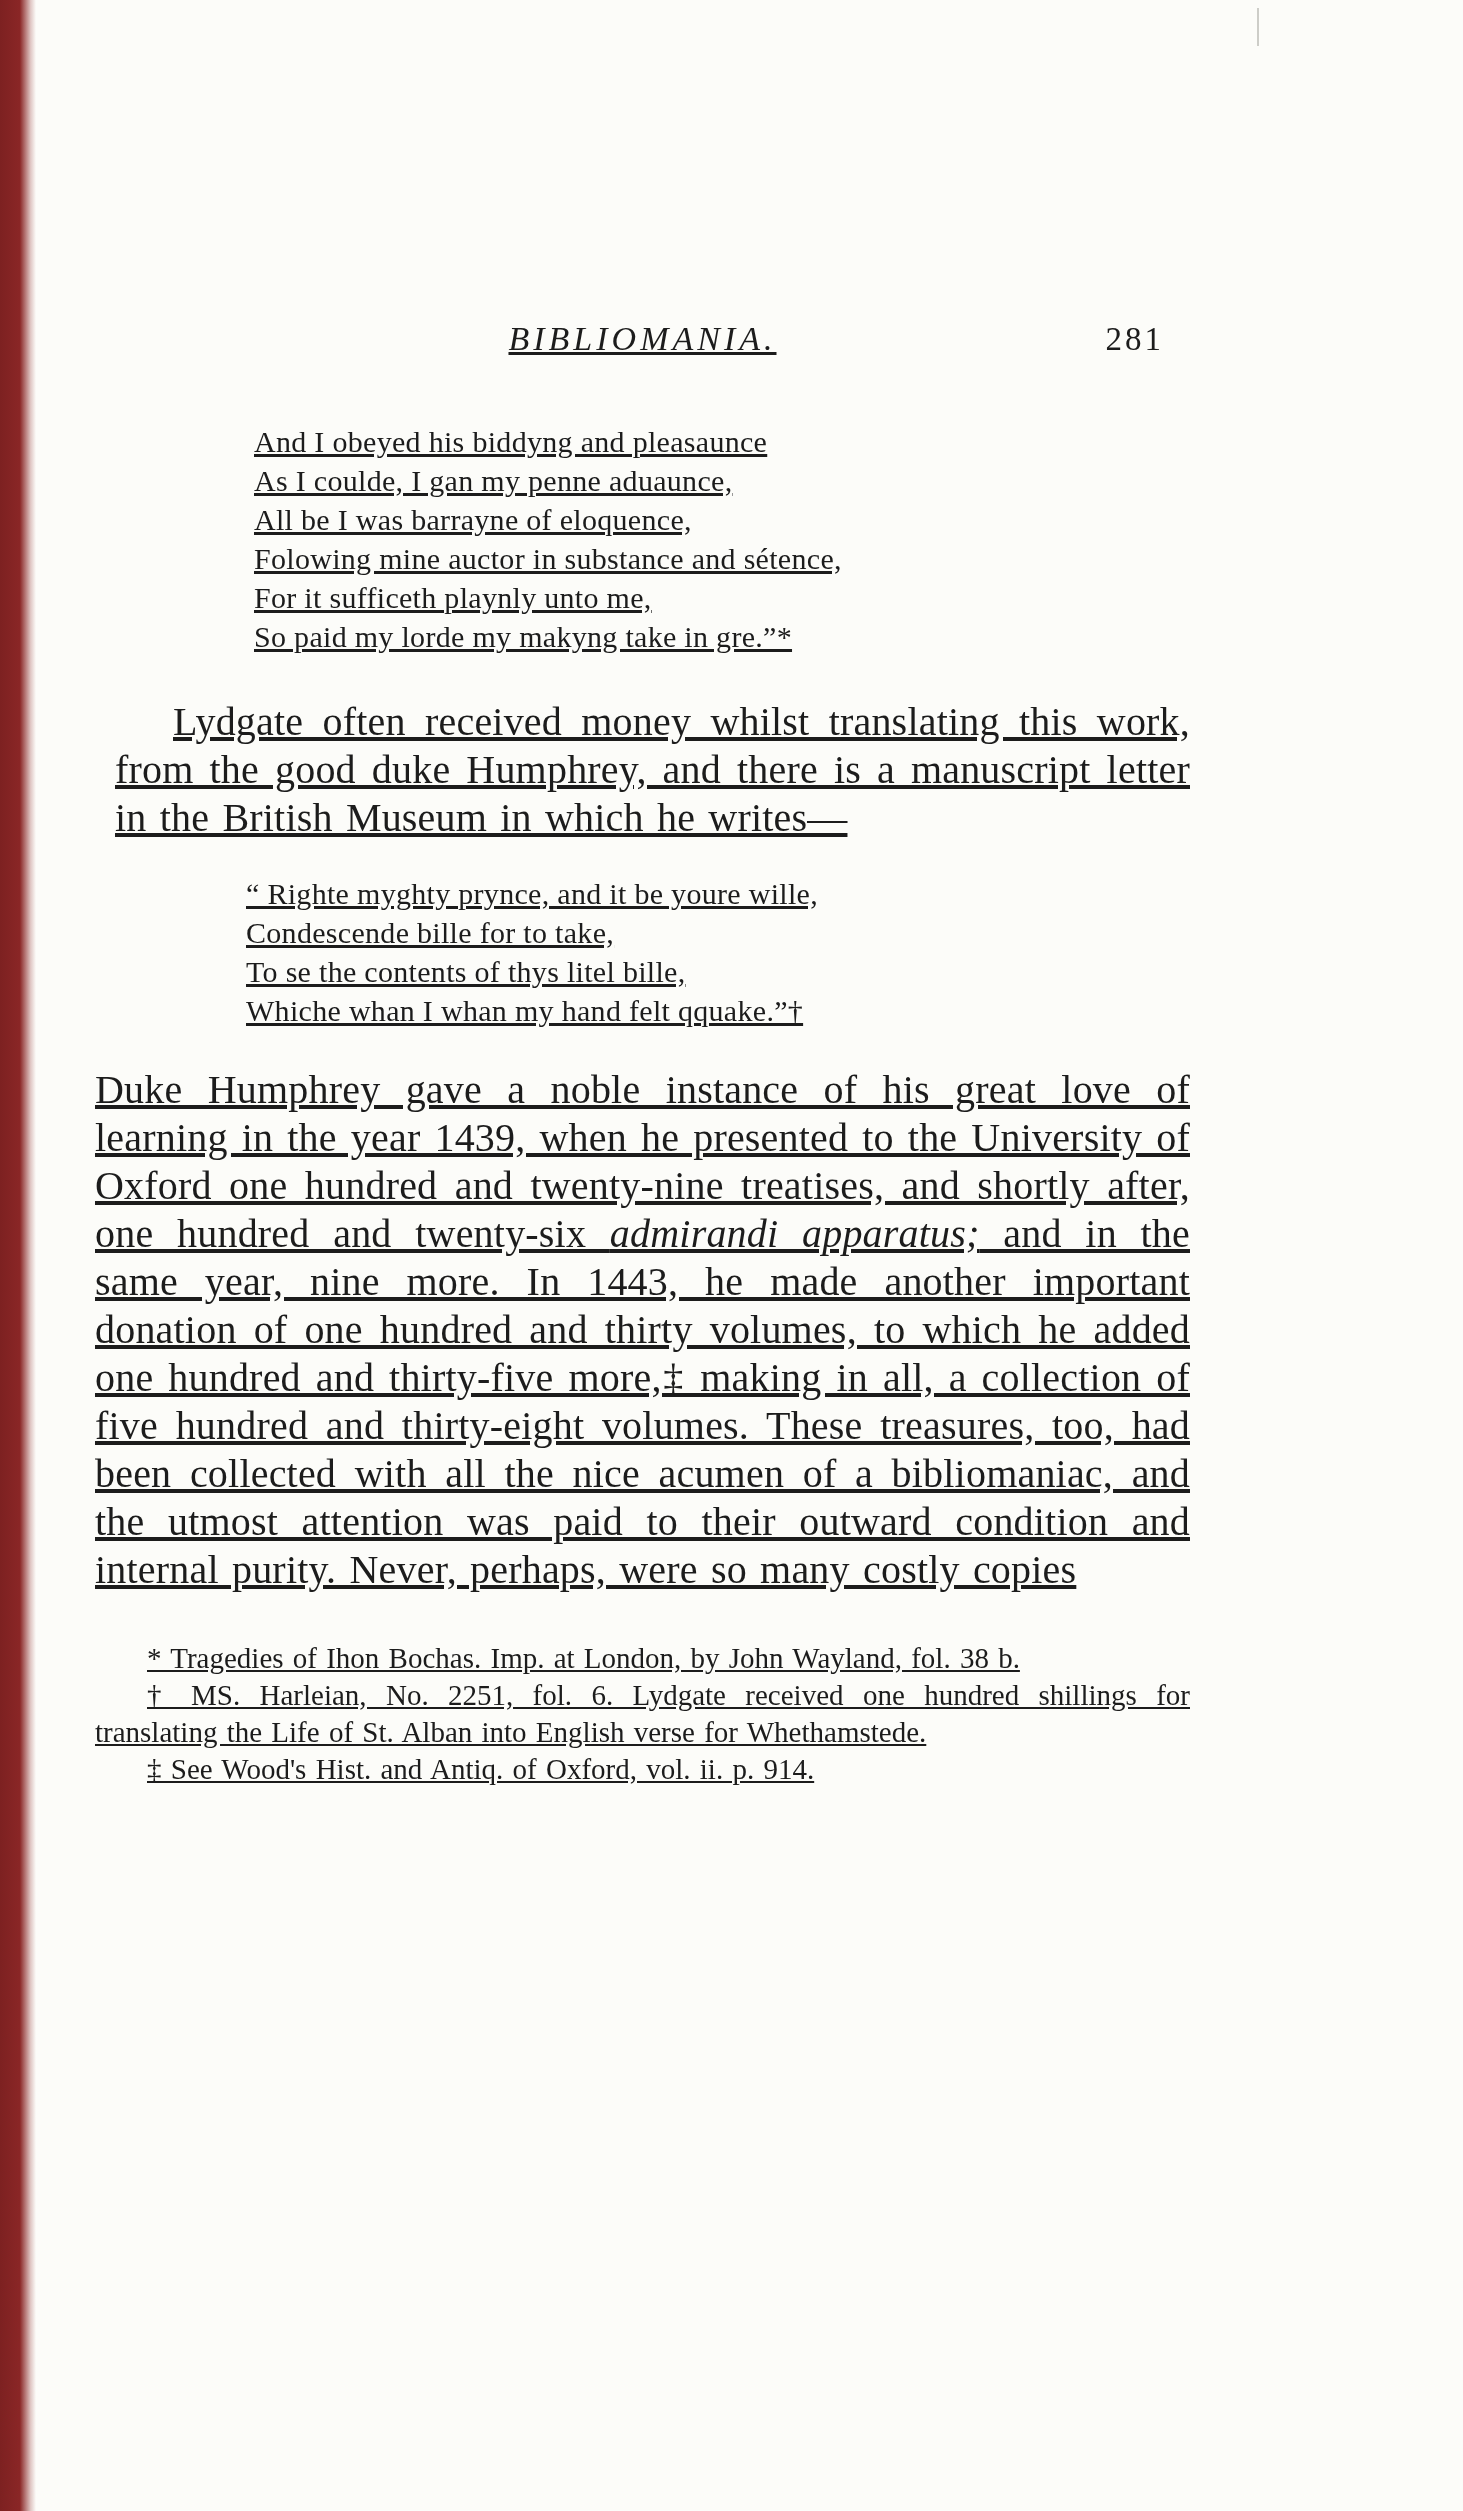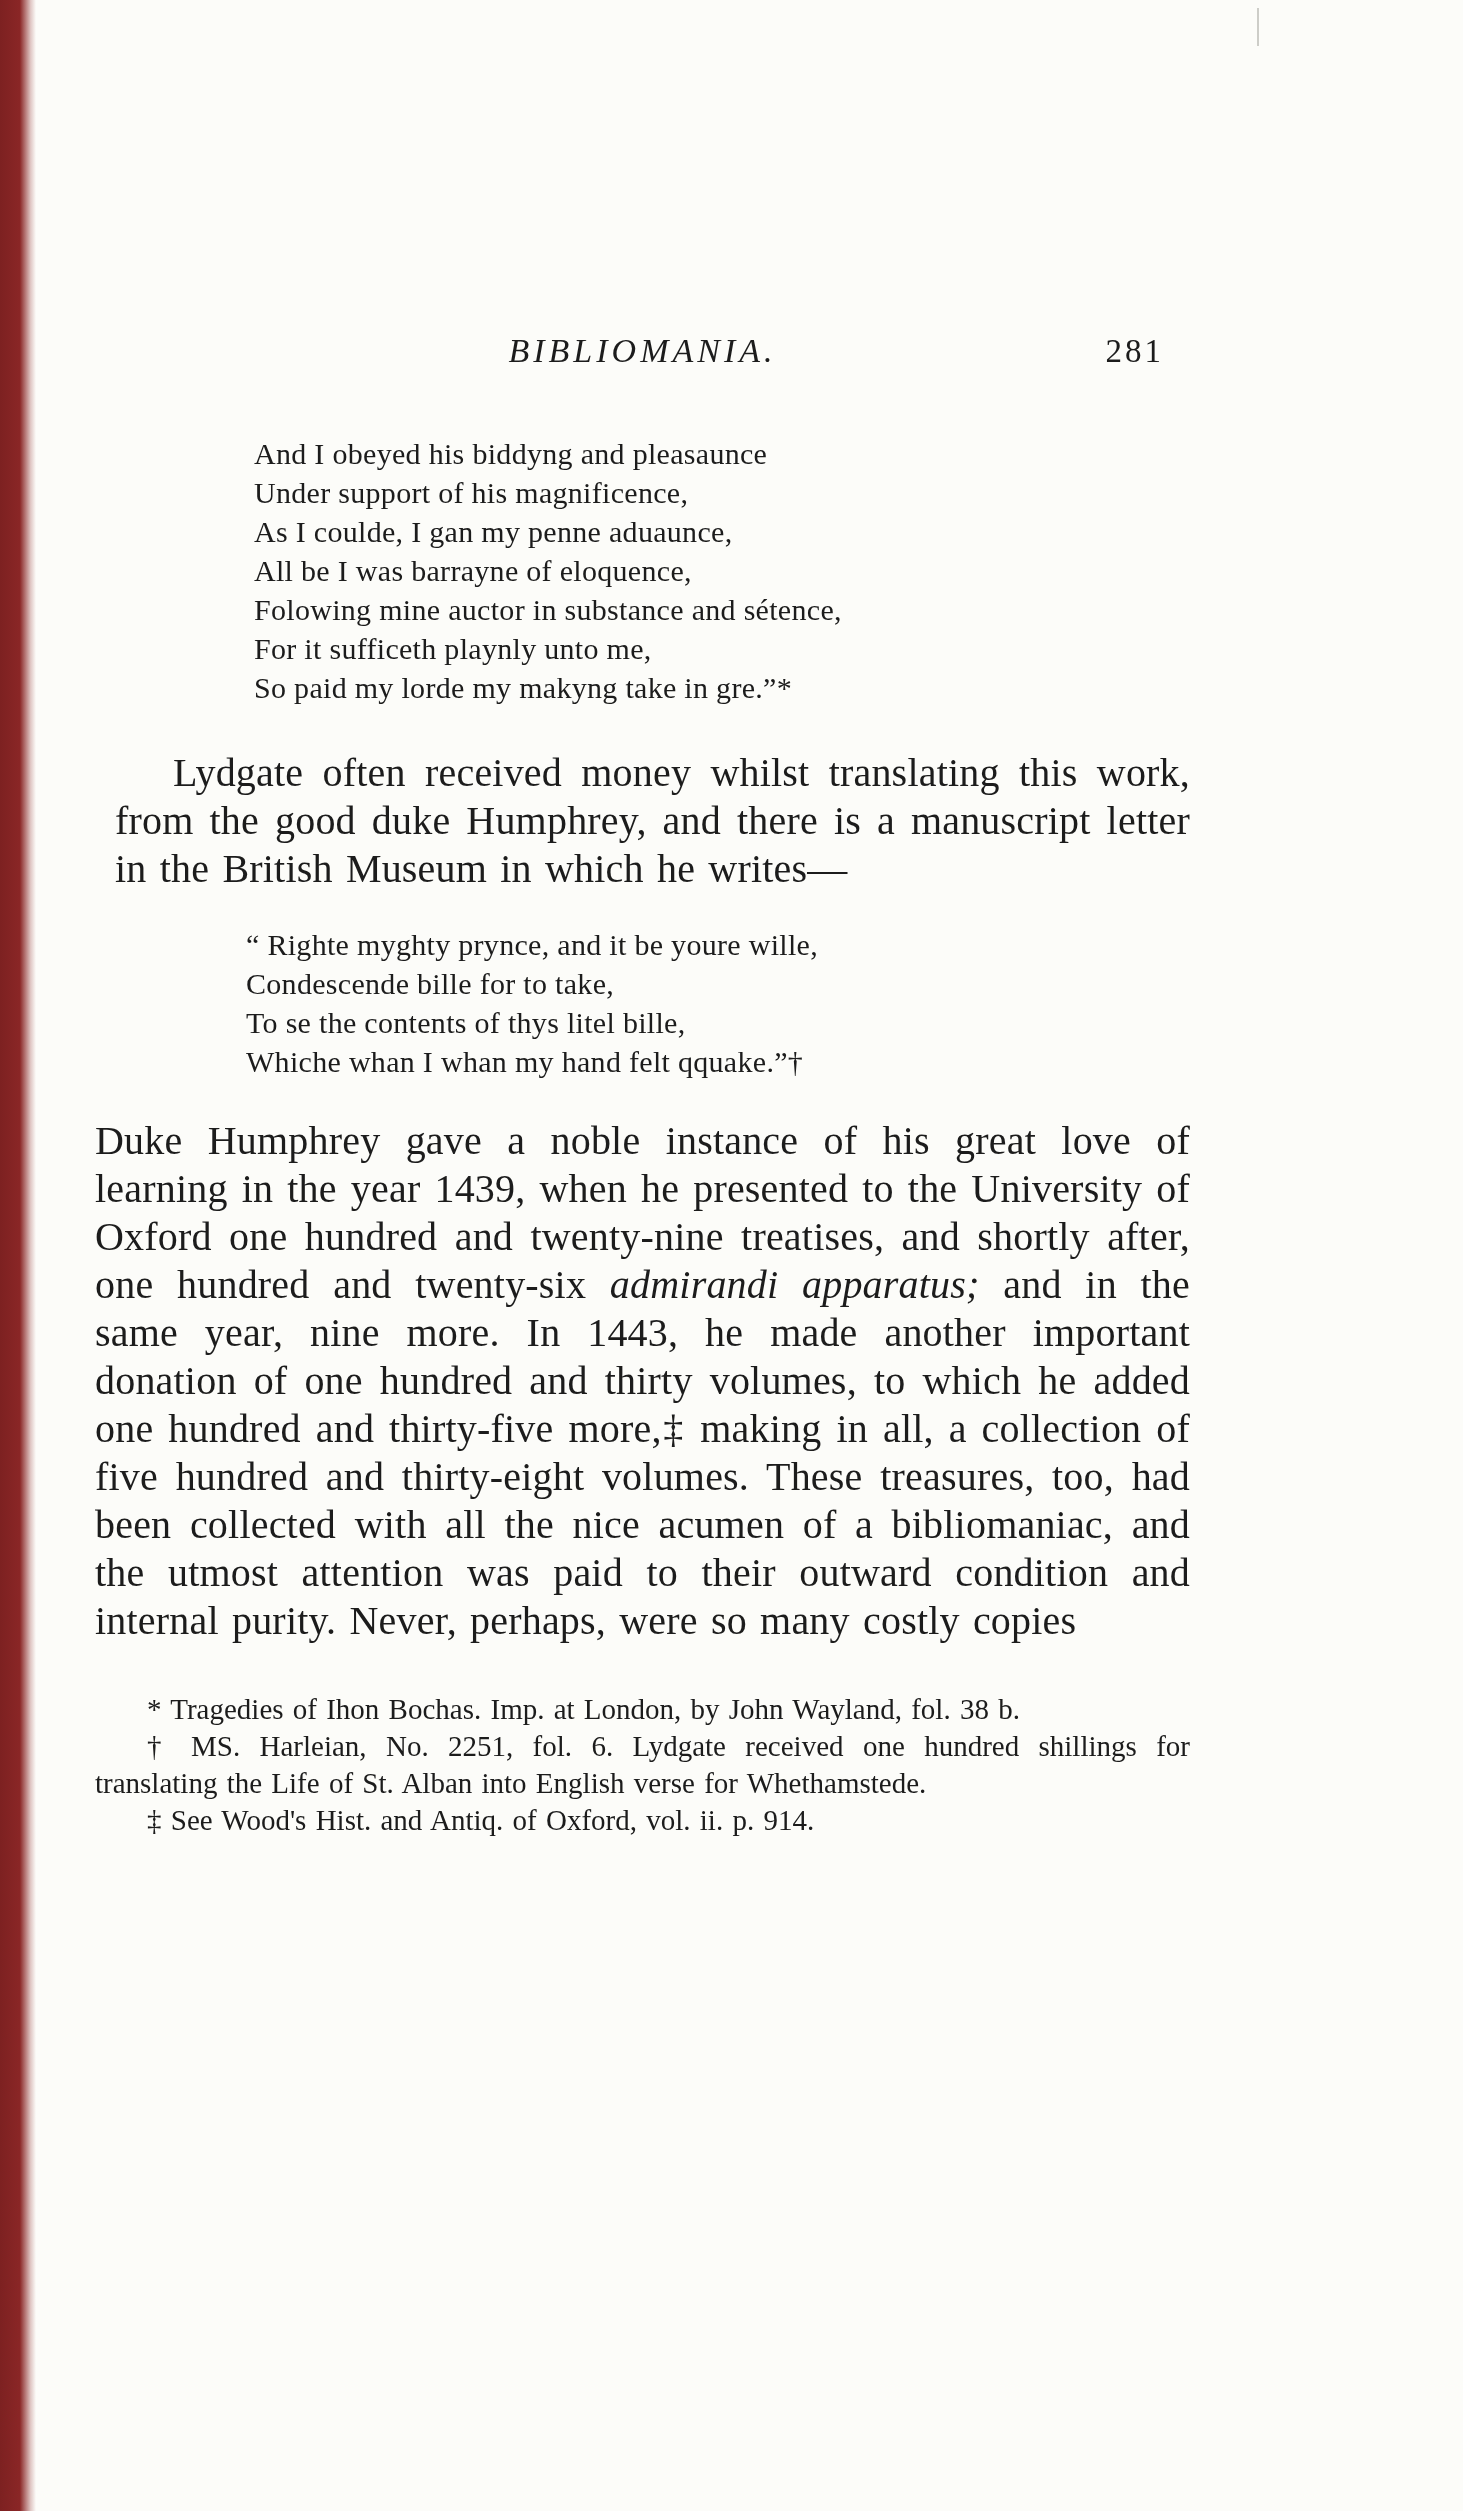--- a/index.html
+++ b/index.html
@@ -26,22 +26,23 @@
   .scan-line {
     position: absolute;
     left: 1257px; top: 8px;
     width: 2px; height: 38px;
     background: #b9b9b4;
     opacity: 0.7;
   }
   .content {
     position: absolute;
     left: 95px;
-    top: 332px;
+    top: 320px;
     width: 1095px;
+    text-decoration: underline;
   }
   .header-row {
     position: relative;
     height: 46px;
     margin-bottom: 56px;
   }
   .title {
     display: block;
     text-align: center;
     font-style: italic;
@@ -95,21 +96,20 @@
 
   <div class="content">
 
     <div class="header-row">
       <span class="title">BIBLIOMANIA.</span>
       <span class="pagenum">281</span>
     </div>
 
     <div class="verse verse1">
       <div class="vline">And I obeyed his biddyng and pleasaunce</div>
-      <div class="vline">Under support of his magnificence,</div>
       <div class="vline">As I coulde, I gan my penne aduaunce,</div>
       <div class="vline">All be I was barrayne of eloquence,</div>
       <div class="vline">Folowing mine auctor in substance and sétence,</div>
       <div class="vline">For it sufficeth playnly unto me,</div>
       <div class="vline">So paid my lorde my makyng take in gre.”*</div>
     </div>
 
     <p class="body indent">Lydgate often received money whilst translating this work, from the good duke Humphrey, and there is a manuscript letter in the British Museum in which he writes—</p>
 
     <div class="verse verse2">

